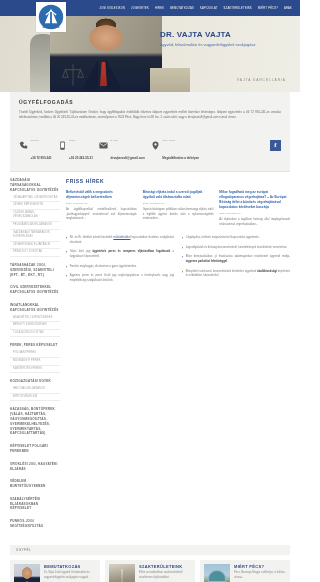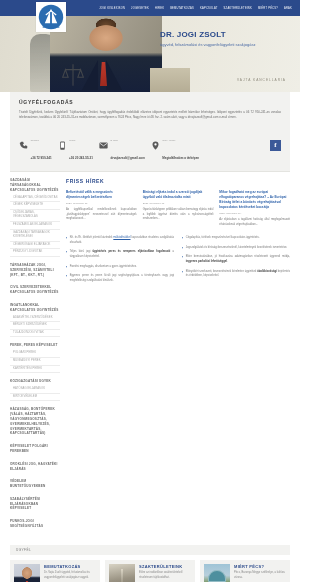--- a/index.html
+++ b/index.html
@@ -225,21 +225,21 @@
     <div class="hero-statue"></div>
     <div class="hero-photo"></div>
     <div class="hero-collar-l"></div>
     <div class="hero-collar-r"></div>
     <div class="hero-tie"></div>
     <svg class="hero-scale" viewBox="0 0 40 48">
       <path d="M20 4 V44 M6 14 H34 M6 14 L1 28 H11 Z M34 14 L29 28 H39 Z" stroke="#6d6a5e" stroke-width="2" fill="none"></path>
     </svg>
     <div class="hero-desk"></div>
     <div class="hero-text">
-      <div class="hero-name">DR. JOGI ZSOLT</div>
+      <div class="hero-name">DR. VAJTA VAJTA</div>
       <div class="hero-sub">ügyvéd, felszámolási és vagyonfelügyeleti szakjogász</div>
     </div>
     <div class="hero-brand">VAJTA KANCELLÁRIA</div>
   </div>
 
   <div class="reception">
     <h2>ÜGYFÉLFOGADÁS</h2>
     <p>Tisztelt Ügyfelünk, kedves Ügyfelünk! Tájékoztatom Önöket, hogy ügyfélfogadás érdeklődő előzetes időpont egyeztetés mellett bármikor lehetséges. Időpont egyeztetés a 06 72 950-241-es vonalas telefonszámon, továbbá a 06 20 243-55-31-es mobilszámon, személyesen a 7624 Pécs, Nagy Imre út 48. fsz. 2. szám alatt, vagy a drvajtazsolt@gmail.com e-mail címen.</p>
     <div class="contact-row" id="contactRow">
         <div class="contact-item">

